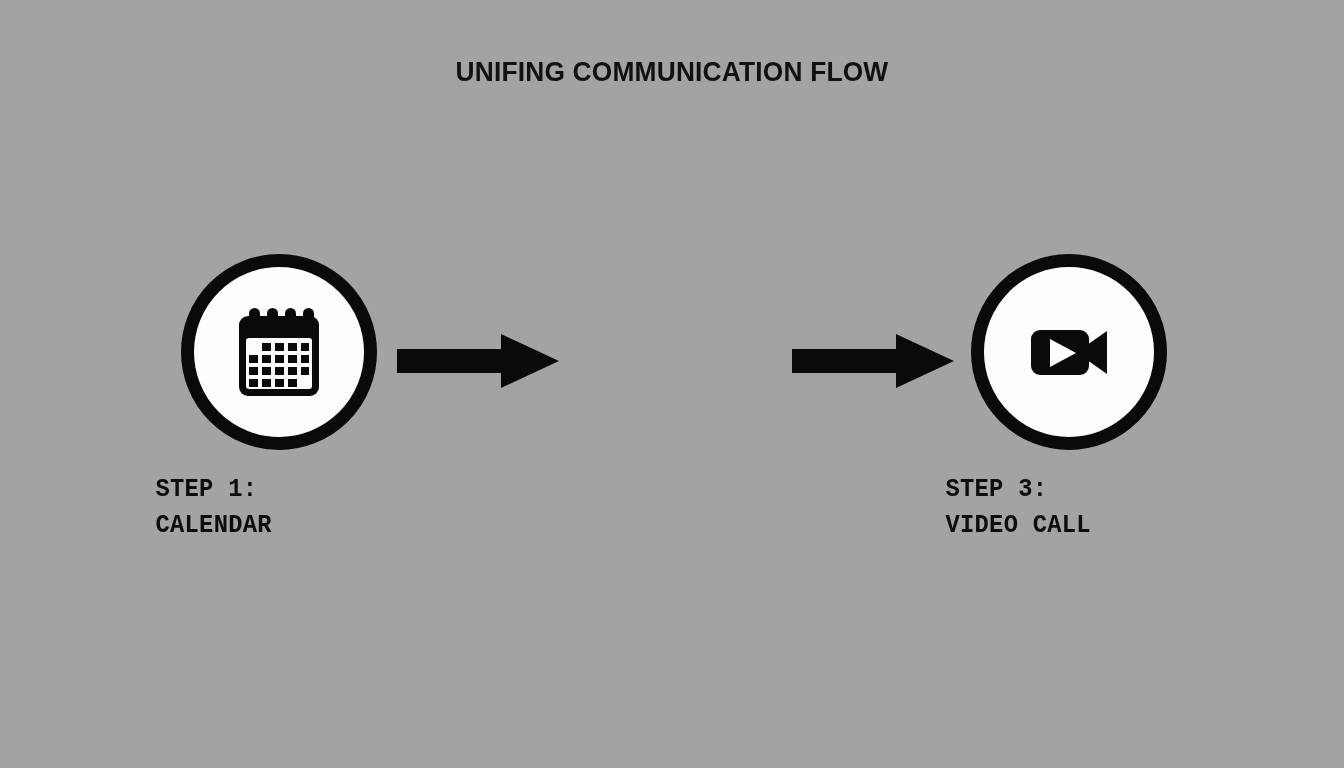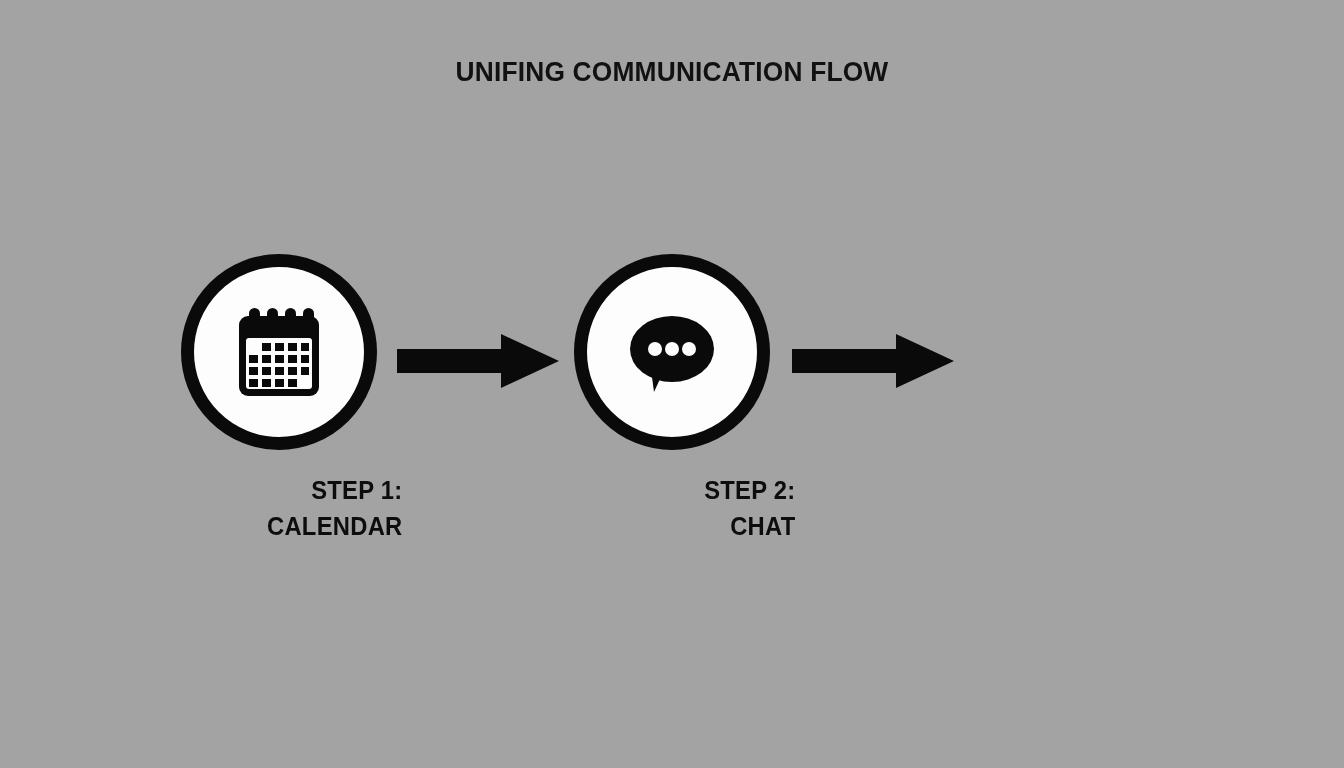--- a/index.html
+++ b/index.html
@@ -47,21 +47,22 @@
     left: 0;
     width: 1344px;
     height: 300px;
   }
 
   .step {
     position: absolute;
     top: 0;
     width: 260px;
     margin-left: -130px;
-    text-align: right;
+    text-align: left;
+    font-family: Liberation Mono, monospace;
   }
   .step.s1 { left: 279px; }
   .step.s2 { left: 672px; }
   .step.s3 { left: 1069px; }
 
   .circle {
     width: 196px;
     height: 196px;
     margin: 0 auto;
     border: 13px solid #0a0a0a;
@@ -148,42 +149,41 @@
         <span class="line">CALENDAR</span>
       </div>
     </div>
 
     <div class="arrow a1">
       <svg class="icon-svg" width="162" height="58" viewBox="0 0 162 58" aria-hidden="true">
         <polygon points="0,17 104,17 104,2 162,29 104,56 104,41 0,41" fill="#0a0a0a"></polygon>
       </svg>
     </div>
 
-    <div class="step s2">
-      <div class="circle">
-        <span class="icon-wrap">
-          <svg class="icon-svg" width="104" height="104" viewBox="0 0 104 104" aria-hidden="true">
-
-            <polygon points="30,62 46,66 34,92" fill="#0a0a0a"></polygon>
-
-            <ellipse cx="52" cy="49" rx="42" ry="33" fill="#0a0a0a"></ellipse>
-
-            <circle cx="35" cy="49" r="7" fill="#fdfdfd"></circle>
-            <circle cx="52" cy="49" r="7" fill="#fdfdfd"></circle>
-            <circle cx="69" cy="49" r="7" fill="#fdfdfd"></circle>
-          </svg>
-        </span>
-      </div>
-      <div class="caption">
-        <span class="line">STEP 2:</span>
-        <span class="line">CHAT</span>
-      </div>
-    </div>
 
     <div class="arrow a2">
       <svg class="icon-svg" width="162" height="58" viewBox="0 0 162 58" aria-hidden="true">
         <polygon points="0,17 104,17 104,2 162,29 104,56 104,41 0,41" fill="#0a0a0a"></polygon>
       </svg>
     </div>
 
+    <div class="step s3">
+      <div class="circle">
+        <span class="icon-wrap">
+          <svg class="icon-svg" width="104" height="104" viewBox="0 0 104 104" aria-hidden="true">
+
+            <rect x="14" y="30" width="58" height="45" rx="9" fill="#0a0a0a"></rect>
+
+            <polygon points="90,31 90,74 70,60 70,45" fill="#0a0a0a"></polygon>
+            <rect x="68" y="44" width="6" height="17" fill="#0a0a0a"></rect>
+
+            <polygon points="33,39 59,53 33,67" fill="#fdfdfd"></polygon>
+          </svg>
+        </span>
+      </div>
+      <div class="caption">
+        <span class="line">STEP 3:</span>
+        <span class="line">VIDEO CALL</span>
+      </div>
+    </div>
 
   </div>
 </div>
 
 </body></html>

